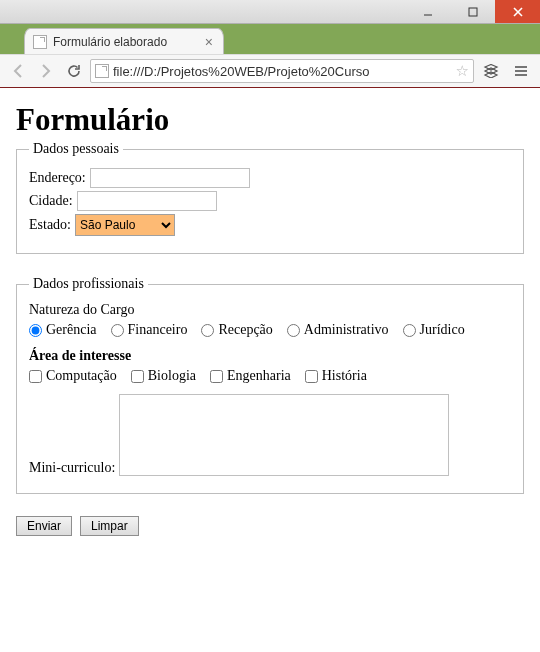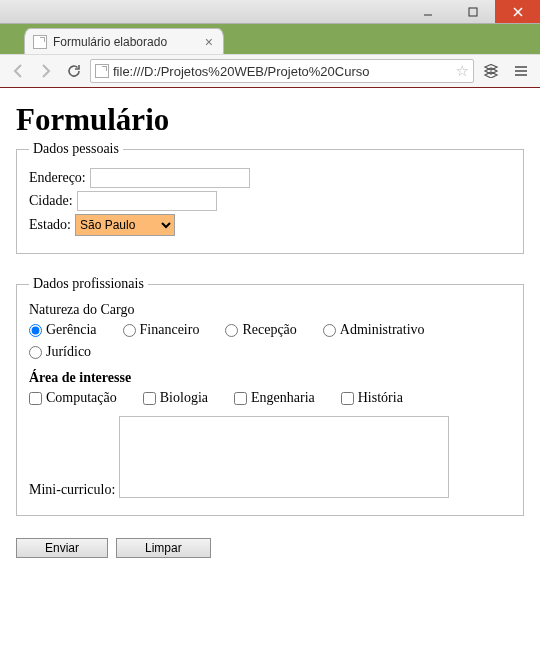--- a/index.html
+++ b/index.html
@@ -194,21 +194,21 @@
       font-family: Arial, sans-serif;
       font-size: 12px;
       height: 22px;
       border: 1px solid #a0a0a0;
       background: #fdba74;
       width: 100px;
     }
     .opt-group {
       display: flex;
       flex-wrap: wrap;
-      gap: 6px 26px;
+      gap: 6px 14px;
       margin: 4px 0 8px 0;
     }
     .opt {
       display: flex;
       align-items: center;
       gap: 4px;
       font-size: 14px;
     }
     .opt input { margin:0; }
     textarea.ta {
@@ -221,21 +221,21 @@
       background:#fff;
     }
     .buttons {
       display:flex;
       gap:8px;
       margin-top:4px;
     }
     .btn {
       font-family: Arial, sans-serif;
       font-size: 12px;
-      padding: 2px 28px;
+      padding: 2px 10px;
       border: 1px solid #8e8e8e;
       background: linear-gradient(#f3f3f3, #dcdcdc);
       cursor: pointer;
     }
   </style>
 </head>
 <body>
 
 <div class="chrome-window">
 

